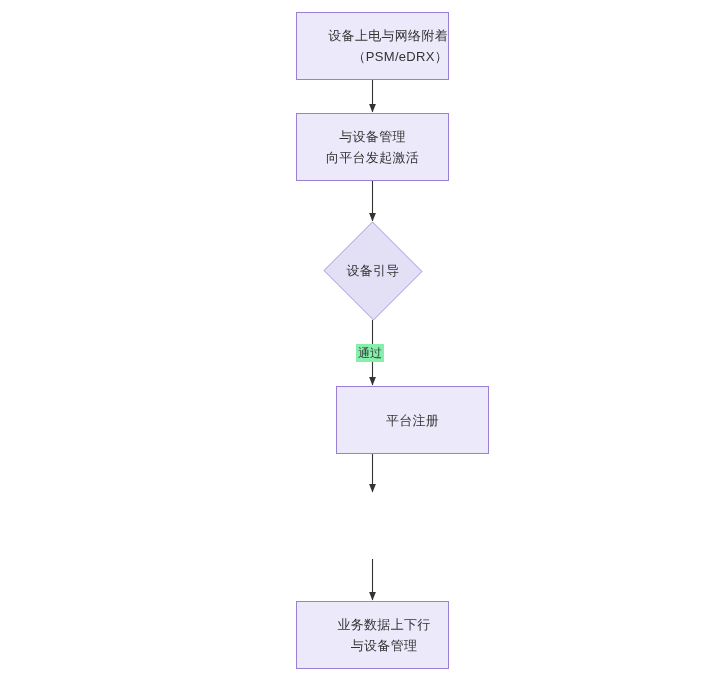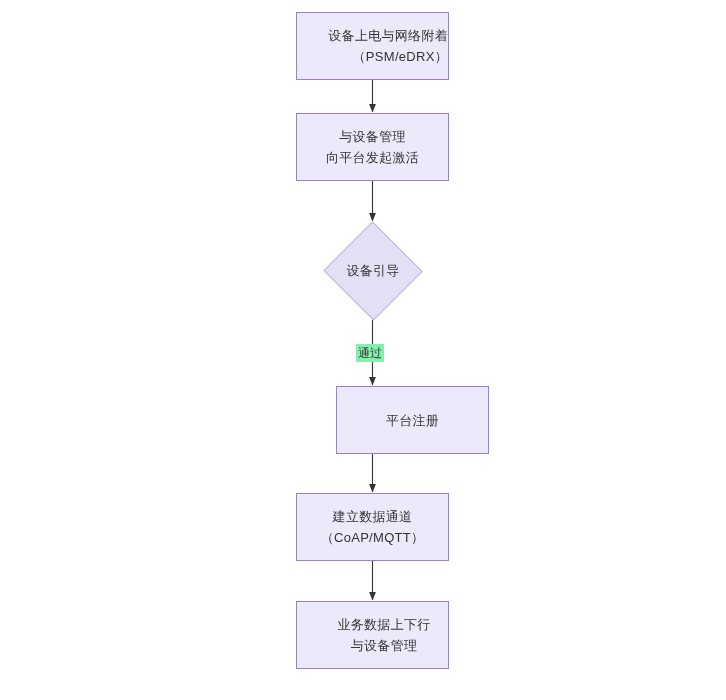--- a/index.html
+++ b/index.html
@@ -124,23 +124,19 @@
     <div class="dia-shape"></div>
     <div class="dia-label">设备引导</div>
   </div>
 
   <div class="edge-label" style="left:356px; top:344px;">通过</div>
 
   <div class="node-box" style="left:296px; top:386px;margin-left:40px;">
     <div>平台注册</div>
   </div>
 
-  <div class="node-box" style="left:296px; top:493px;">
-    <div>建立数据通道</div>
-    <div class="line2">（CoAP/MQTT）</div>
-  </div>
 
   <div class="node-box" style="left:296px; top:601px;padding-left:23px;">
     <div>业务数据上下行</div>
     <div class="line2">与设备管理</div>
   </div>
 
 </div>
 
 </body></html>

